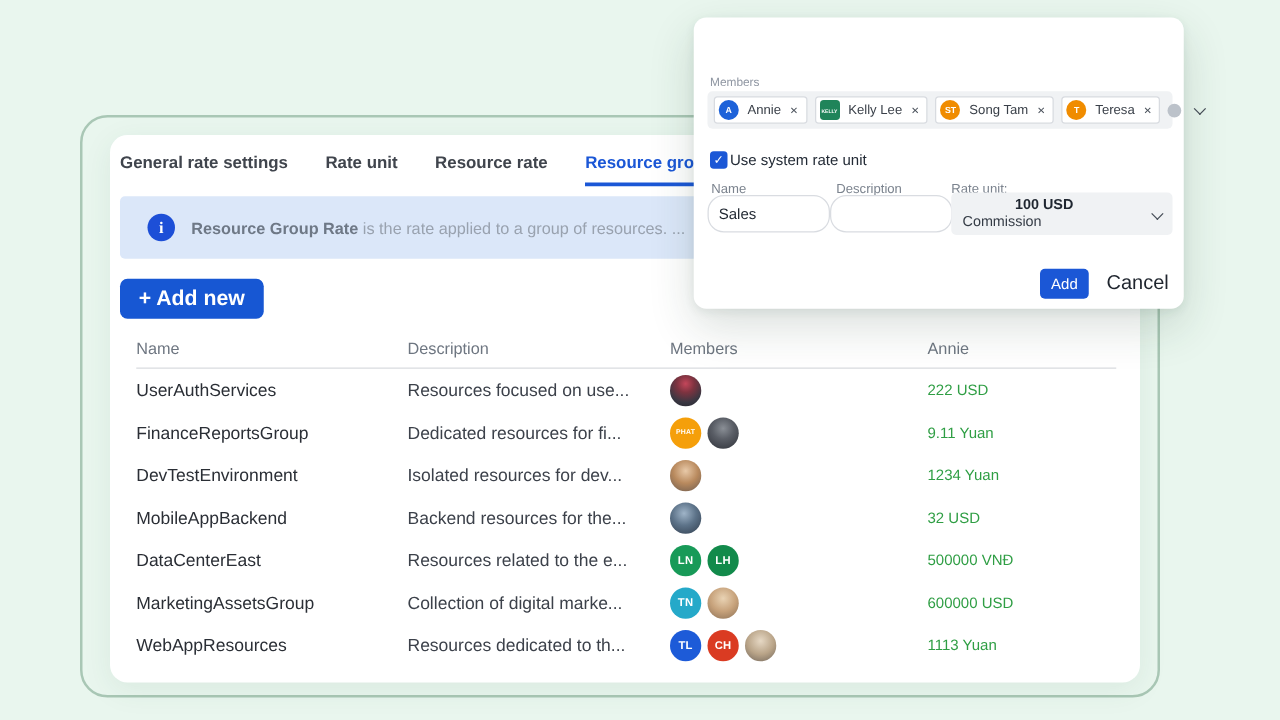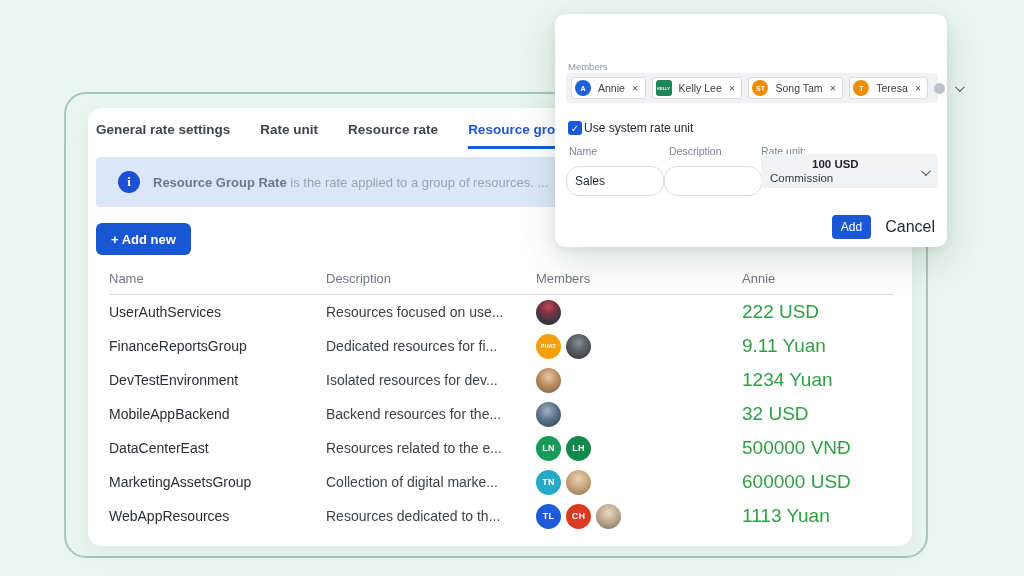--- a/index.html
+++ b/index.html
@@ -43,40 +43,40 @@
     font-size:13px; font-weight:700; font-family:"Liberation Serif", serif;
     flex:0 0 auto;
   }
   .info-icon::after { content:"i"; }
   .banner-text { margin-left:13px; font-size:13px; color:#99a2af; white-space:nowrap; overflow:hidden; }
   .banner-text b { color:#6e7886; font-weight:700; }
 
   
   .add-btn {
     position:absolute; left:8px; top:115px; height:32px; padding:0 15px;
-    background:#1757d3; color:#fff; font-size:13px; font-weight:600;
+    background:#1757d3; color:#fff; font-size:17px; font-weight:600;
     border:none; border-radius:6px; display:flex; align-items:center; cursor:pointer;
     font-family:"Liberation Sans", sans-serif;
   }
 
   
   .table { position:absolute; left:21px; top:163px; width:784px; }
   .thead, .trow {
     display:grid;
     grid-template-columns:217px 210px 206px 151px;
     align-items:center;
   }
   .thead {
     padding-bottom:8px; border-bottom:1.5px solid #d9dce0;
   }
   .th { font-size:13px; color:#6e7681; }
   .trow { height:34px; }
   .td-name { font-size:14px; color:#2a2e35; }
   .td-desc { font-size:14px; color:#3c414a; }
-  .td-rate { font-size:19px; color:#2f9e44; font-weight:500; }
+  .td-rate { font-size:12px; color:#2f9e44; font-weight:500; }
   .td-members { display:flex; align-items:center; gap:5px; }
 
   .avatar {
     width:25px; height:25px; border-radius:50%;
     display:flex; align-items:center; justify-content:center;
     color:#fff; font-size:9px; font-weight:700; flex:0 0 auto;
     letter-spacing:.2px;
   }
   .avatar.tiny-label { font-size:5.5px; }
   .photo-p1 { background:radial-gradient(circle at 50% 28%, #c4465a 0%, #7e3340 32%, #3a3742 68%, #23242c 100%); }
@@ -127,21 +127,21 @@
   }
   .checkbox::after { content:"✓"; }
   .checkbox-label { margin-left:2px; font-size:12px; color:#222a35; }
 
   .field-label { position:absolute; font-size:10.5px; color:#7b838e; top:131px; }
   .lbl-name { left:14px; }
   .lbl-desc { left:114px; }
   .lbl-rate { left:206px; }
 
   .text-input {
-    position:absolute; top:152px; width:98px; height:30px;
+    position:absolute; top:142px; width:98px; height:30px;
     border:1px solid #d9dce1; border-radius:13px; padding:0 8px;
     font-size:12px; color:#1f2630; background:#fff;
     font-family:"Liberation Sans", sans-serif;
   }
   .inp-name { left:11px; }
   .inp-desc { left:109px; }
 
   .rate-unit {
     position:absolute; left:206px; top:140px; width:177px; height:34px;
     background:#f0f2f4; border-radius:4px; padding:3px 10px 0 9px;

